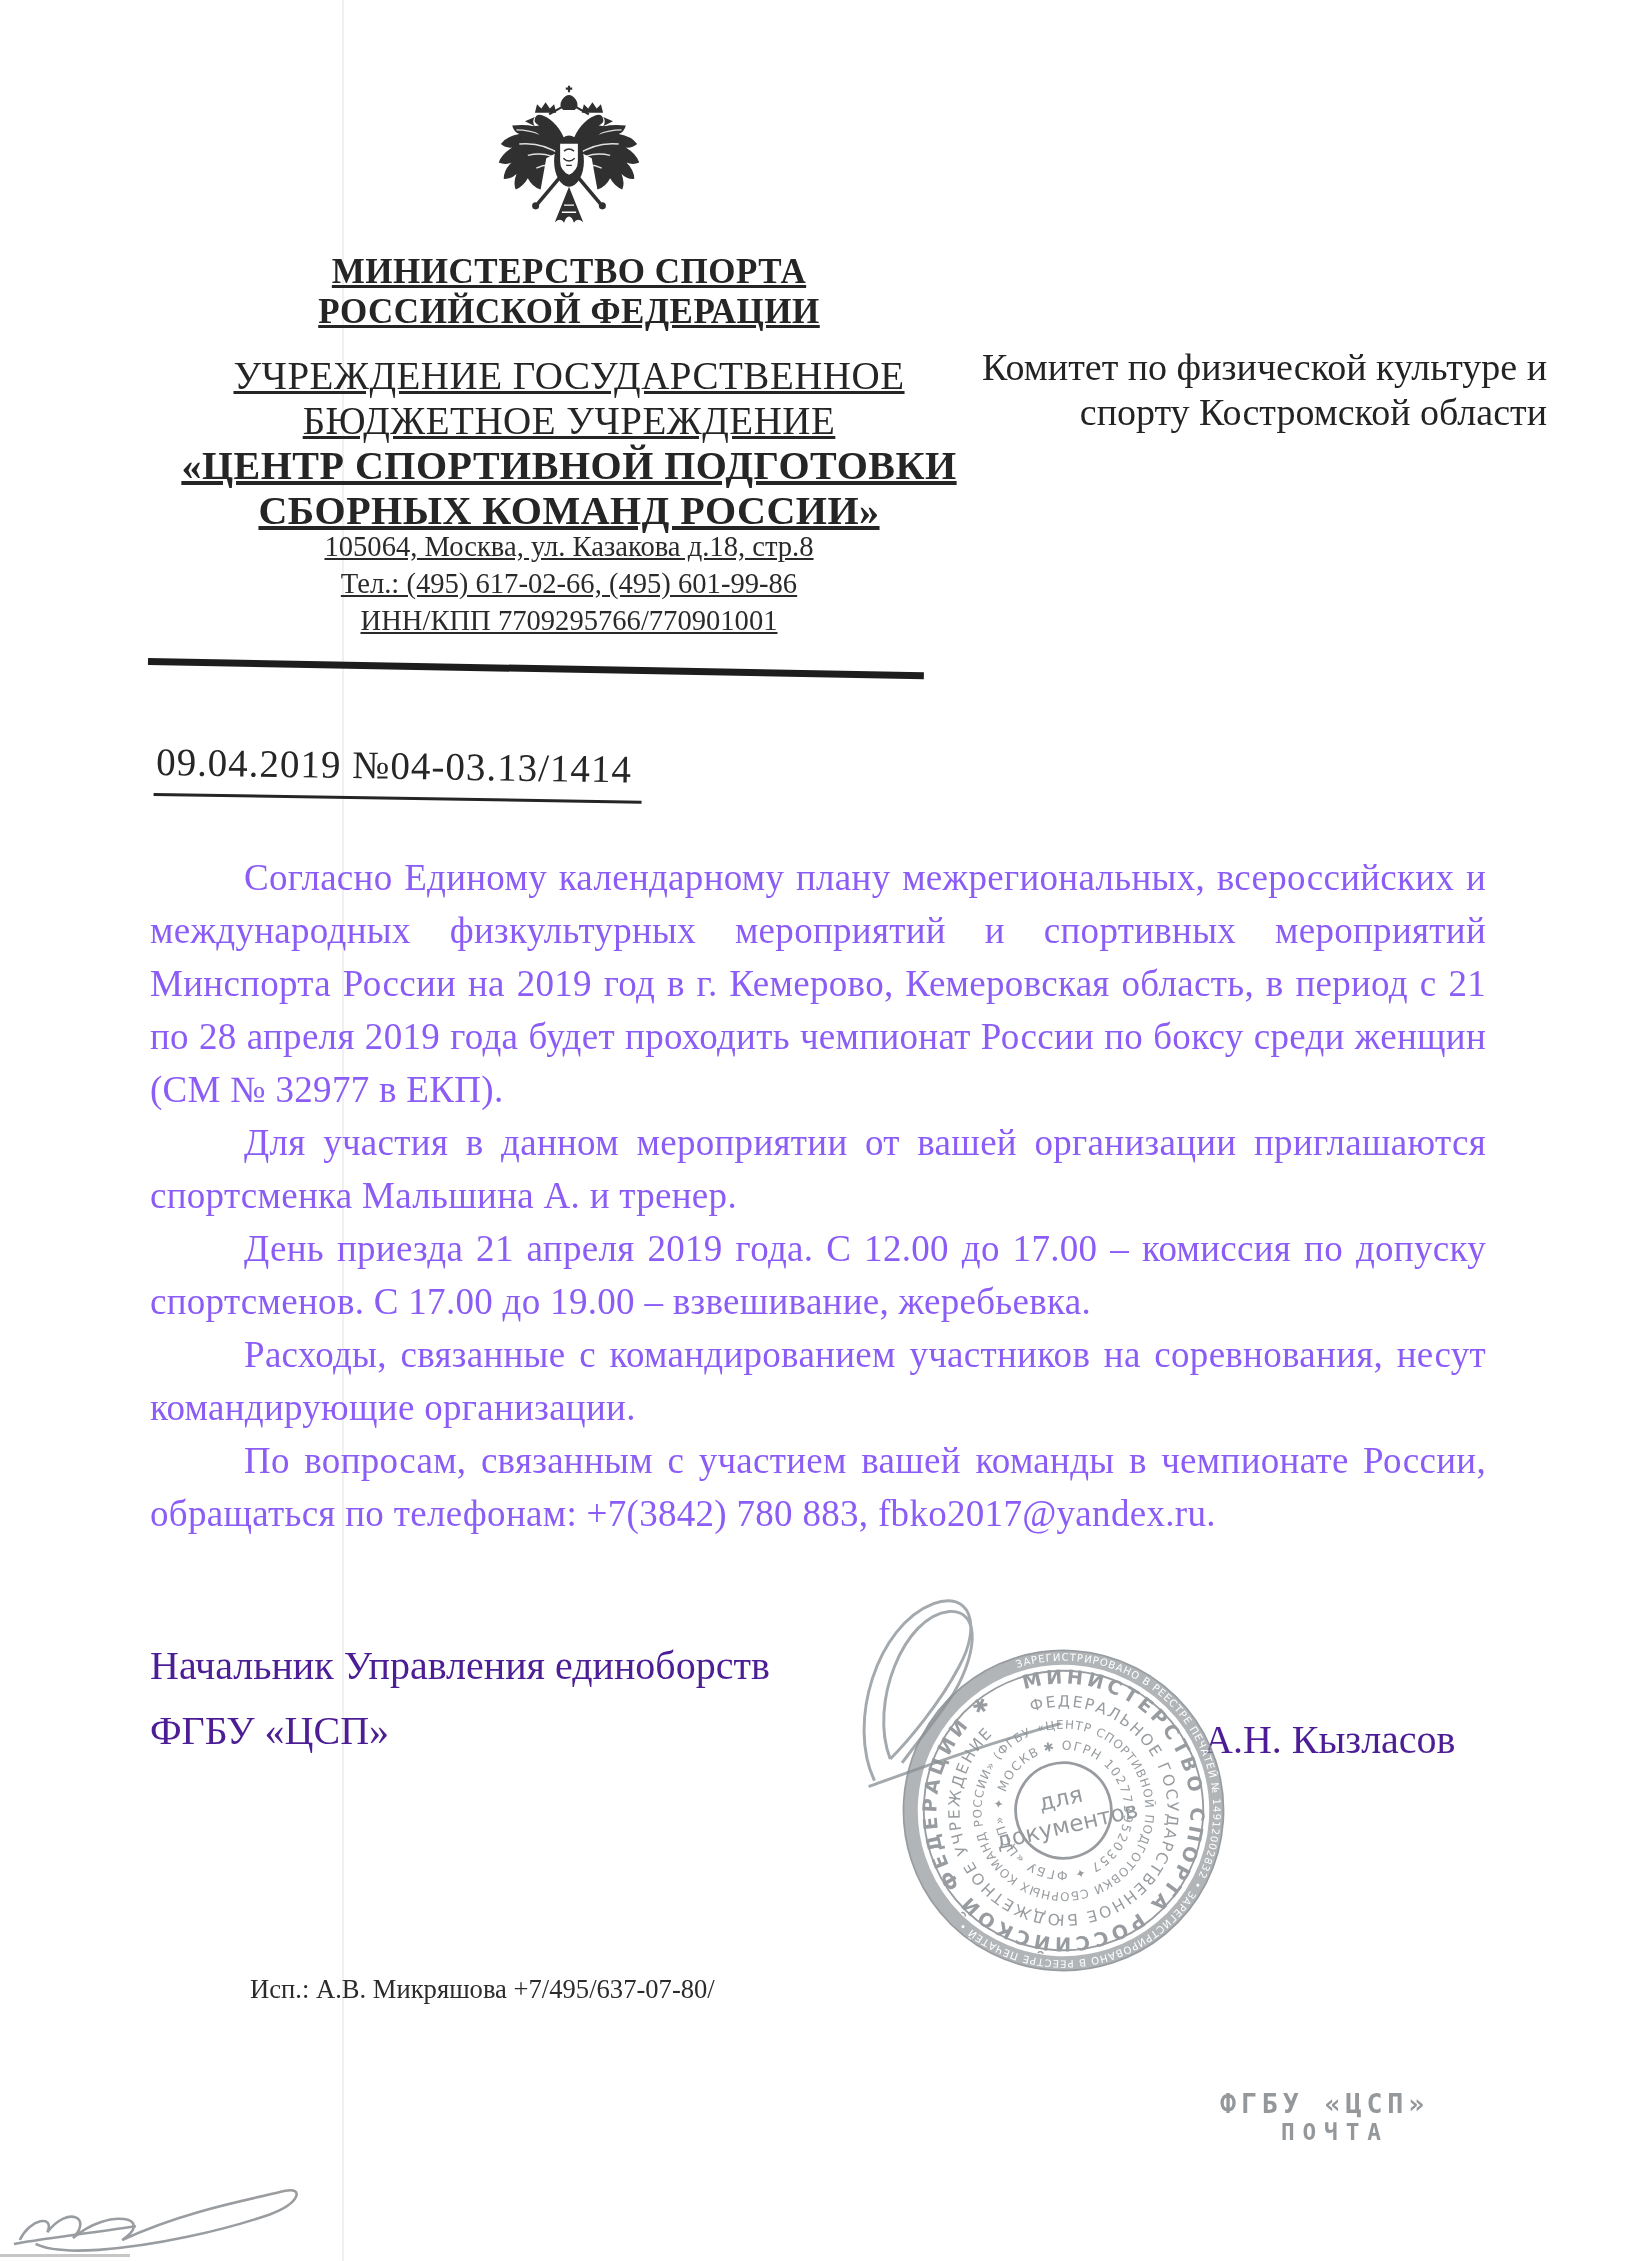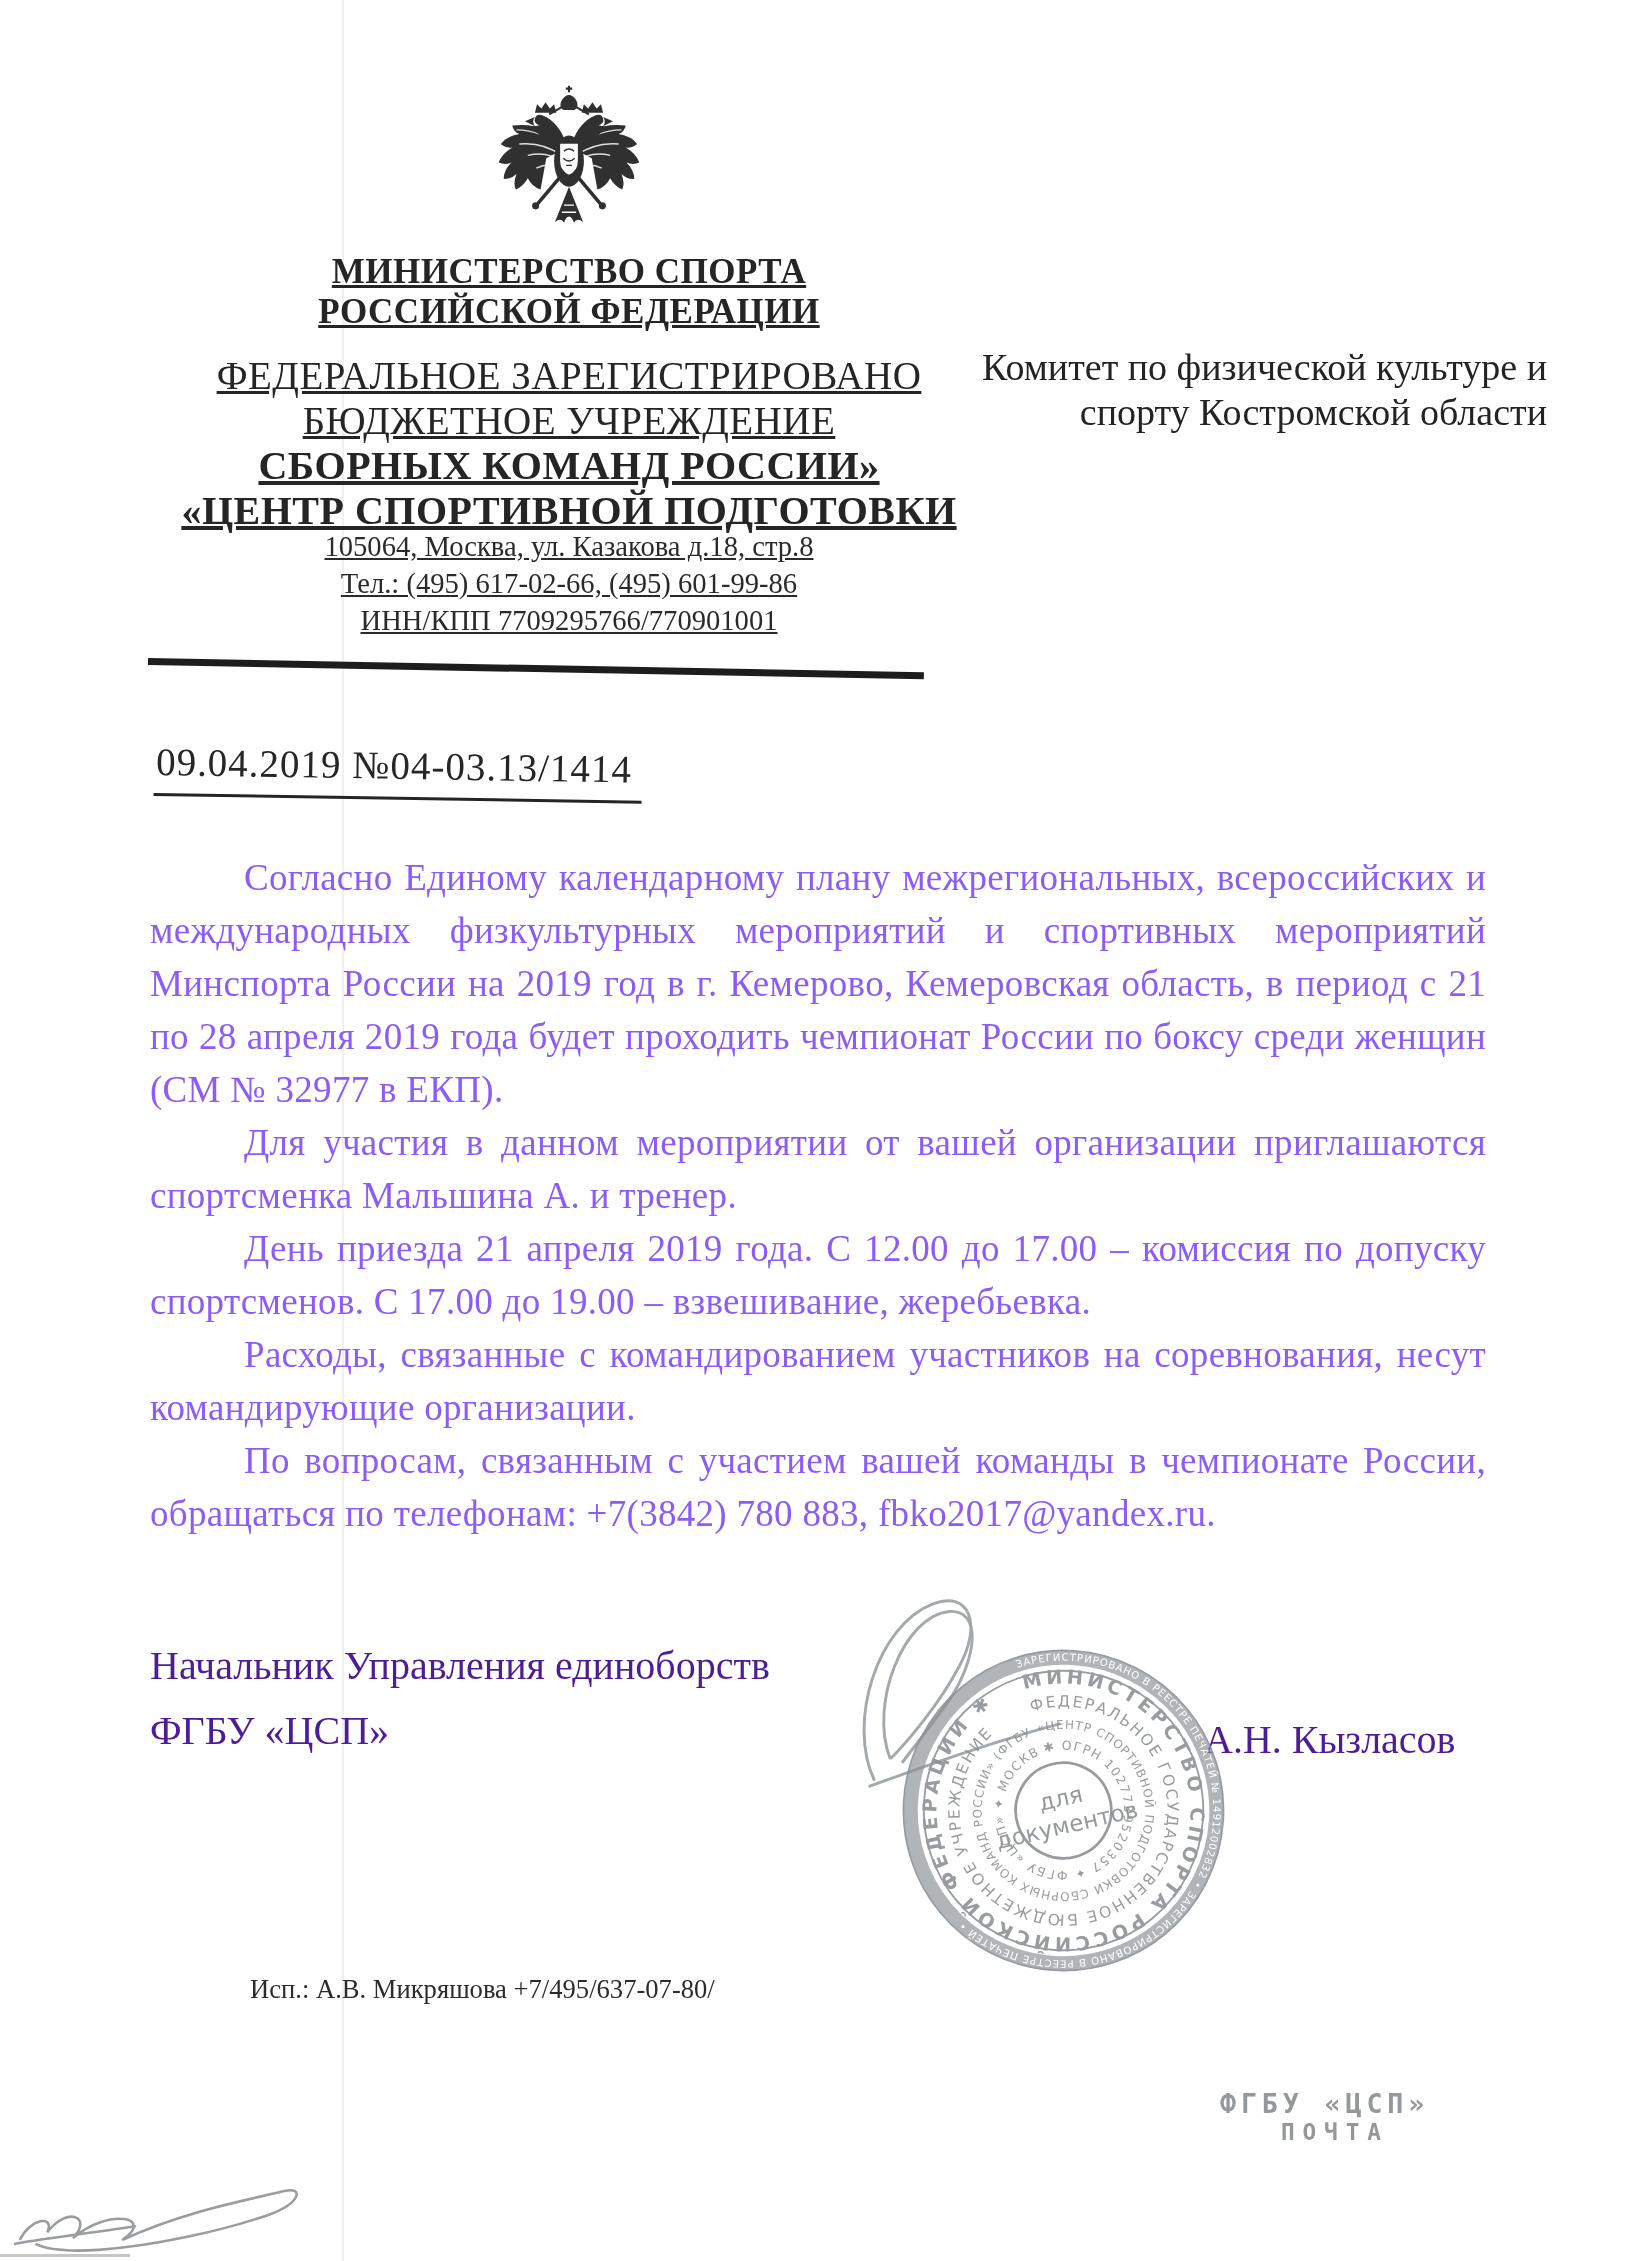--- a/index.html
+++ b/index.html
@@ -83,24 +83,24 @@
     <path d="M100,146 L80,196 q9,-7 13,1 q3,-9 7,-9 q4,0 7,9 q4,-8 13,-1 z" fill="#303030"></path>
     <path d="M93,172 h14 M90,182 h20" stroke="#ffffff" stroke-width="2"></path>
   </svg>
 
   <div class="lh-col ministry">
     <div>МИНИСТЕРСТВО СПОРТА</div>
     <div>РОССИЙСКОЙ ФЕДЕРАЦИИ</div>
   </div>
 
   <div class="lh-col org">
-    <div>ФЕДЕРАЛЬНОЕ ЗАРЕГИСТРИРОВАНО</div>
+    <div>УЧРЕЖДЕНИЕ ГОСУДАРСТВЕННОЕ</div>
     <div>БЮДЖЕТНОЕ УЧРЕЖДЕНИЕ</div>
+    <div class="b">«ЦЕНТР СПОРТИВНОЙ ПОДГОТОВКИ</div>
     <div class="b">СБОРНЫХ КОМАНД РОССИИ»</div>
-    <div class="b">«ЦЕНТР СПОРТИВНОЙ ПОДГОТОВКИ</div>
   </div>
 
   <div class="lh-col addr">
     <div>105064, Москва, ул. Казакова д.18, стр.8</div>
     <div>Тел.: (495) 617-02-66, (495) 601-99-86</div>
     <div>ИНН/КПП 7709295766/770901001</div>
   </div>
 
   <div class="recipient">
     <div>Комитет по физической культуре и</div>

